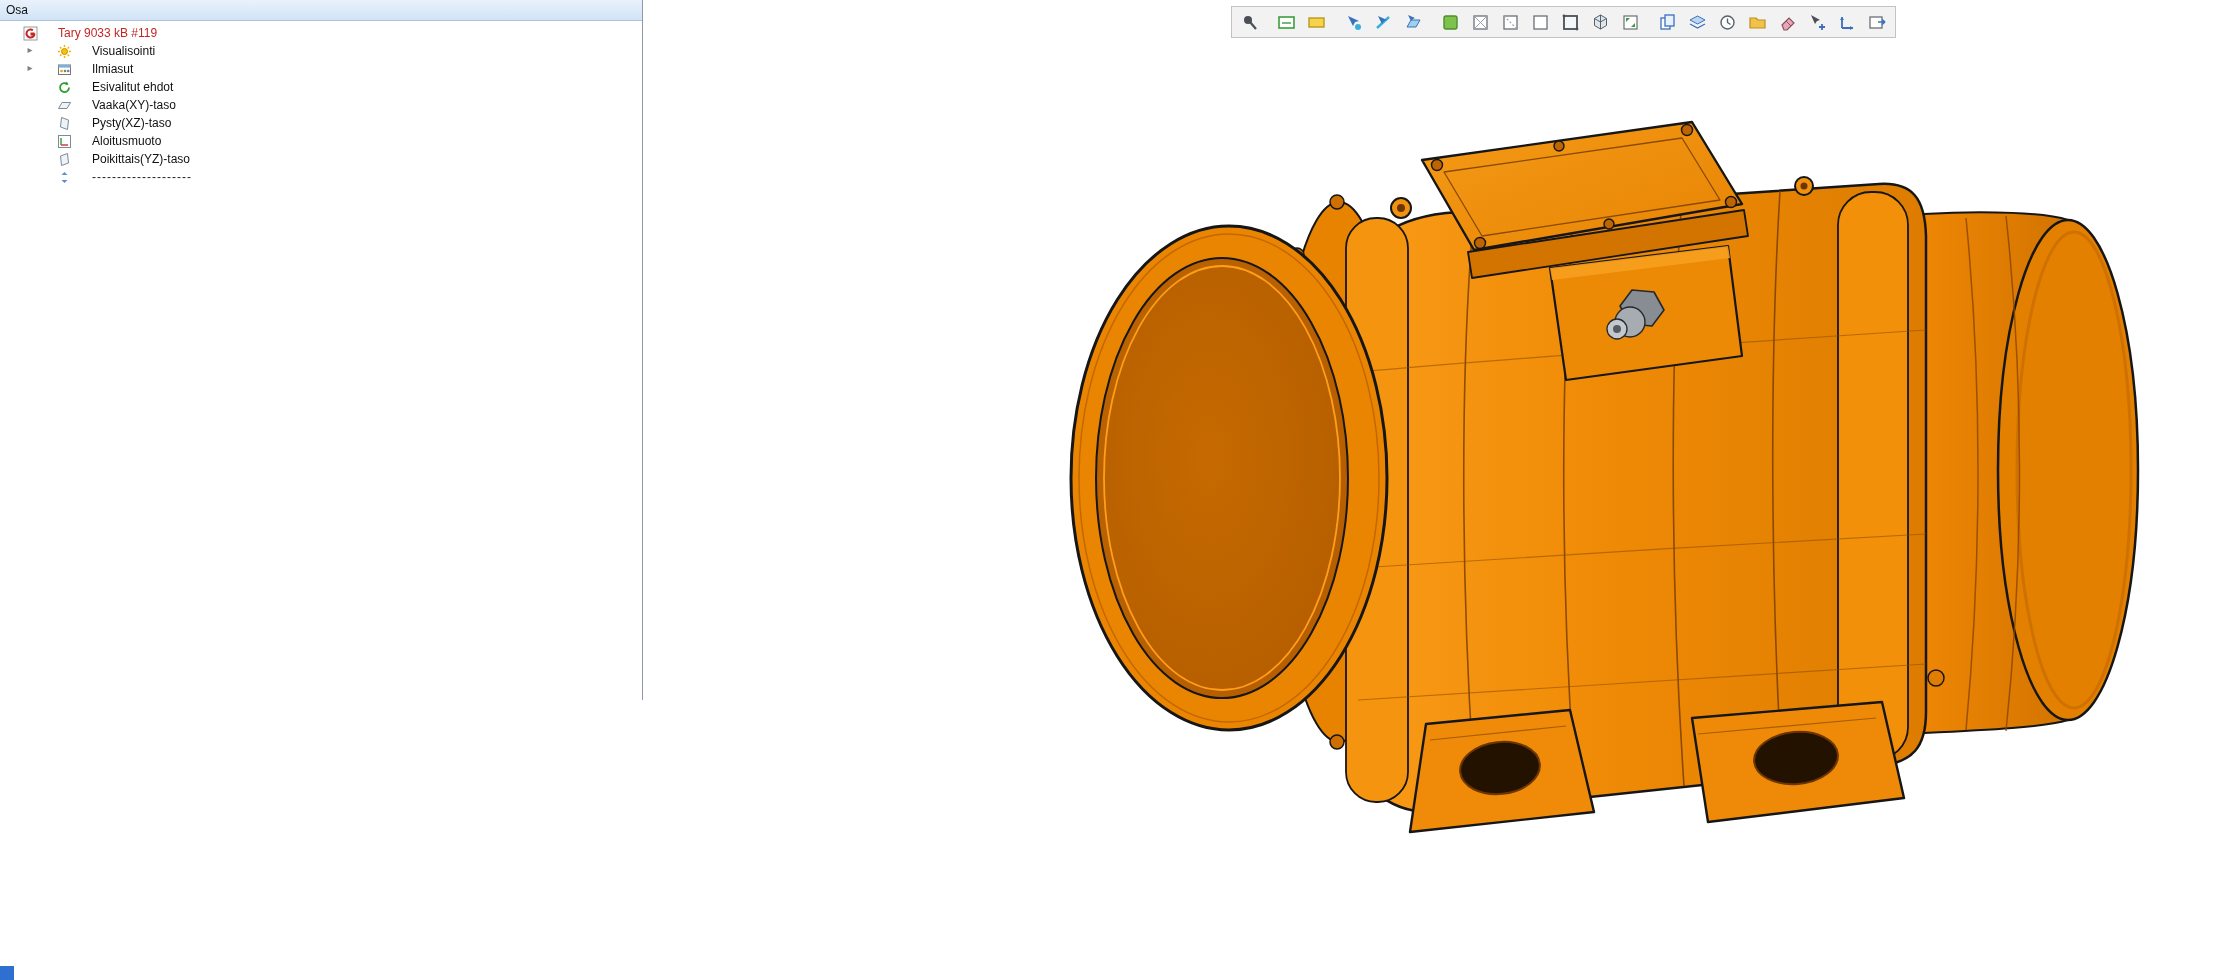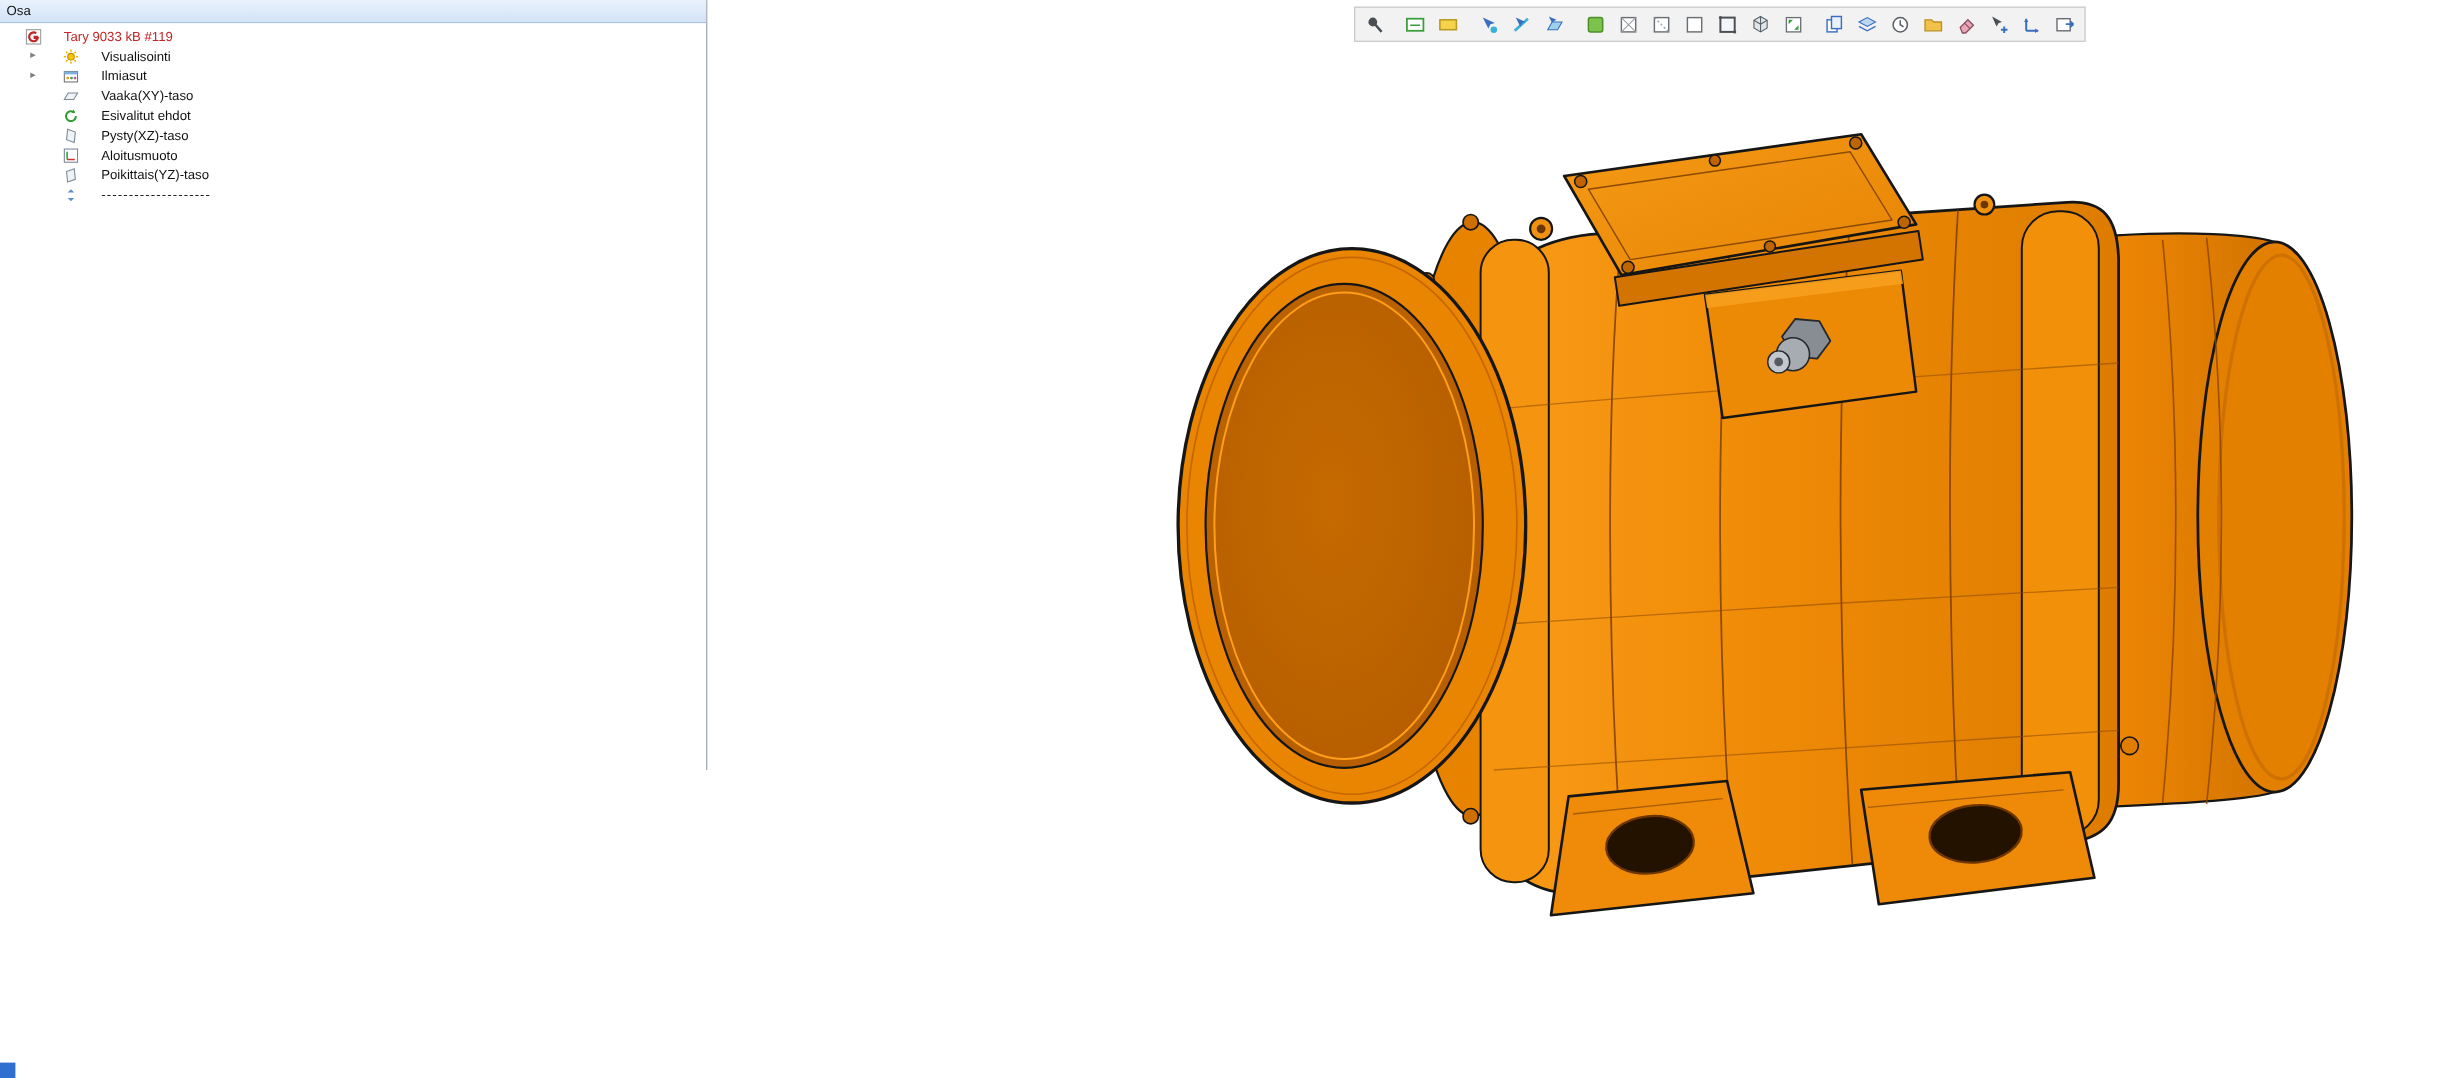--- a/index.html
+++ b/index.html
@@ -86,32 +86,32 @@
         <circle cx="4.5" cy="9" r="1.3" fill="#e0a020"></circle>
         <circle cx="8" cy="9" r="1.3" fill="#4da04d"></circle>
         <circle cx="11.2" cy="9" r="1.3" fill="#b05ab0"></circle>
       </svg>
       <span>Ilmiasut</span>
     </div>
 
     <div class="tree-row">
       <span class="slot"></span>
       <svg class="ticon" viewBox="0 0 15 15">
-        <path d="M1.5 10.5l3.5-6h8.5l-3.5 6z" fill="#eef3f8" stroke="#7d8a98"></path>
-      </svg>
-      <span>Vaaka(XY)-taso</span>
-    </div>
-
-    <div class="tree-row">
-      <span class="slot"></span>
-      <svg class="ticon" viewBox="0 0 15 15">
         <path d="M12 7.5a4.5 4.5 0 1 1-1.4-3.2" stroke="#2f9e2f" stroke-width="1.8" fill="none"></path>
         <path d="M9.8 1.6l1.6 3.2-3.4-.2z" fill="#2f9e2f"></path>
       </svg>
       <span>Esivalitut ehdot</span>
+    </div>
+
+    <div class="tree-row">
+      <span class="slot"></span>
+      <svg class="ticon" viewBox="0 0 15 15">
+        <path d="M1.5 10.5l3.5-6h8.5l-3.5 6z" fill="#eef3f8" stroke="#7d8a98"></path>
+      </svg>
+      <span>Vaaka(XY)-taso</span>
     </div>
 
     <div class="tree-row">
       <span class="slot"></span>
       <svg class="ticon" viewBox="0 0 15 15">
         <path d="M4.5 1.5l7 2.5-1 9.5-7-2.5z" fill="#eef3f8" stroke="#7d8a98"></path>
       </svg>
       <span>Pysty(XZ)-taso</span>
     </div>
 

